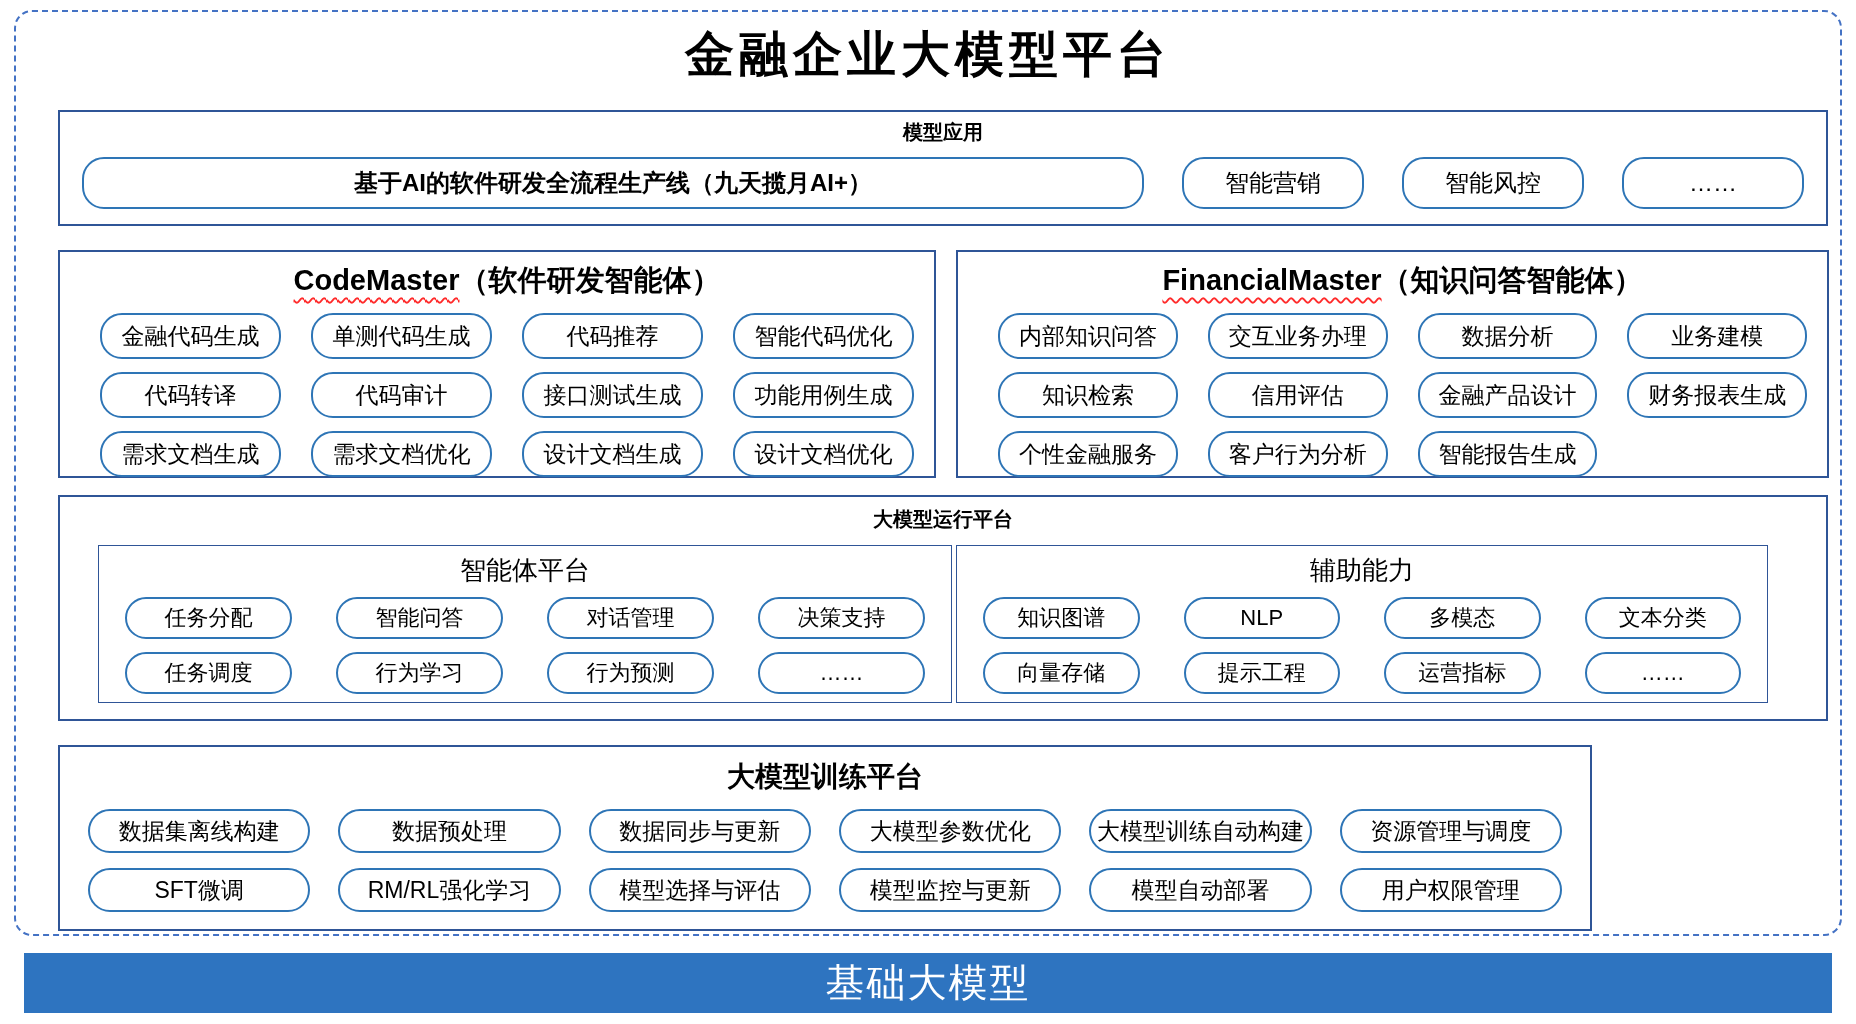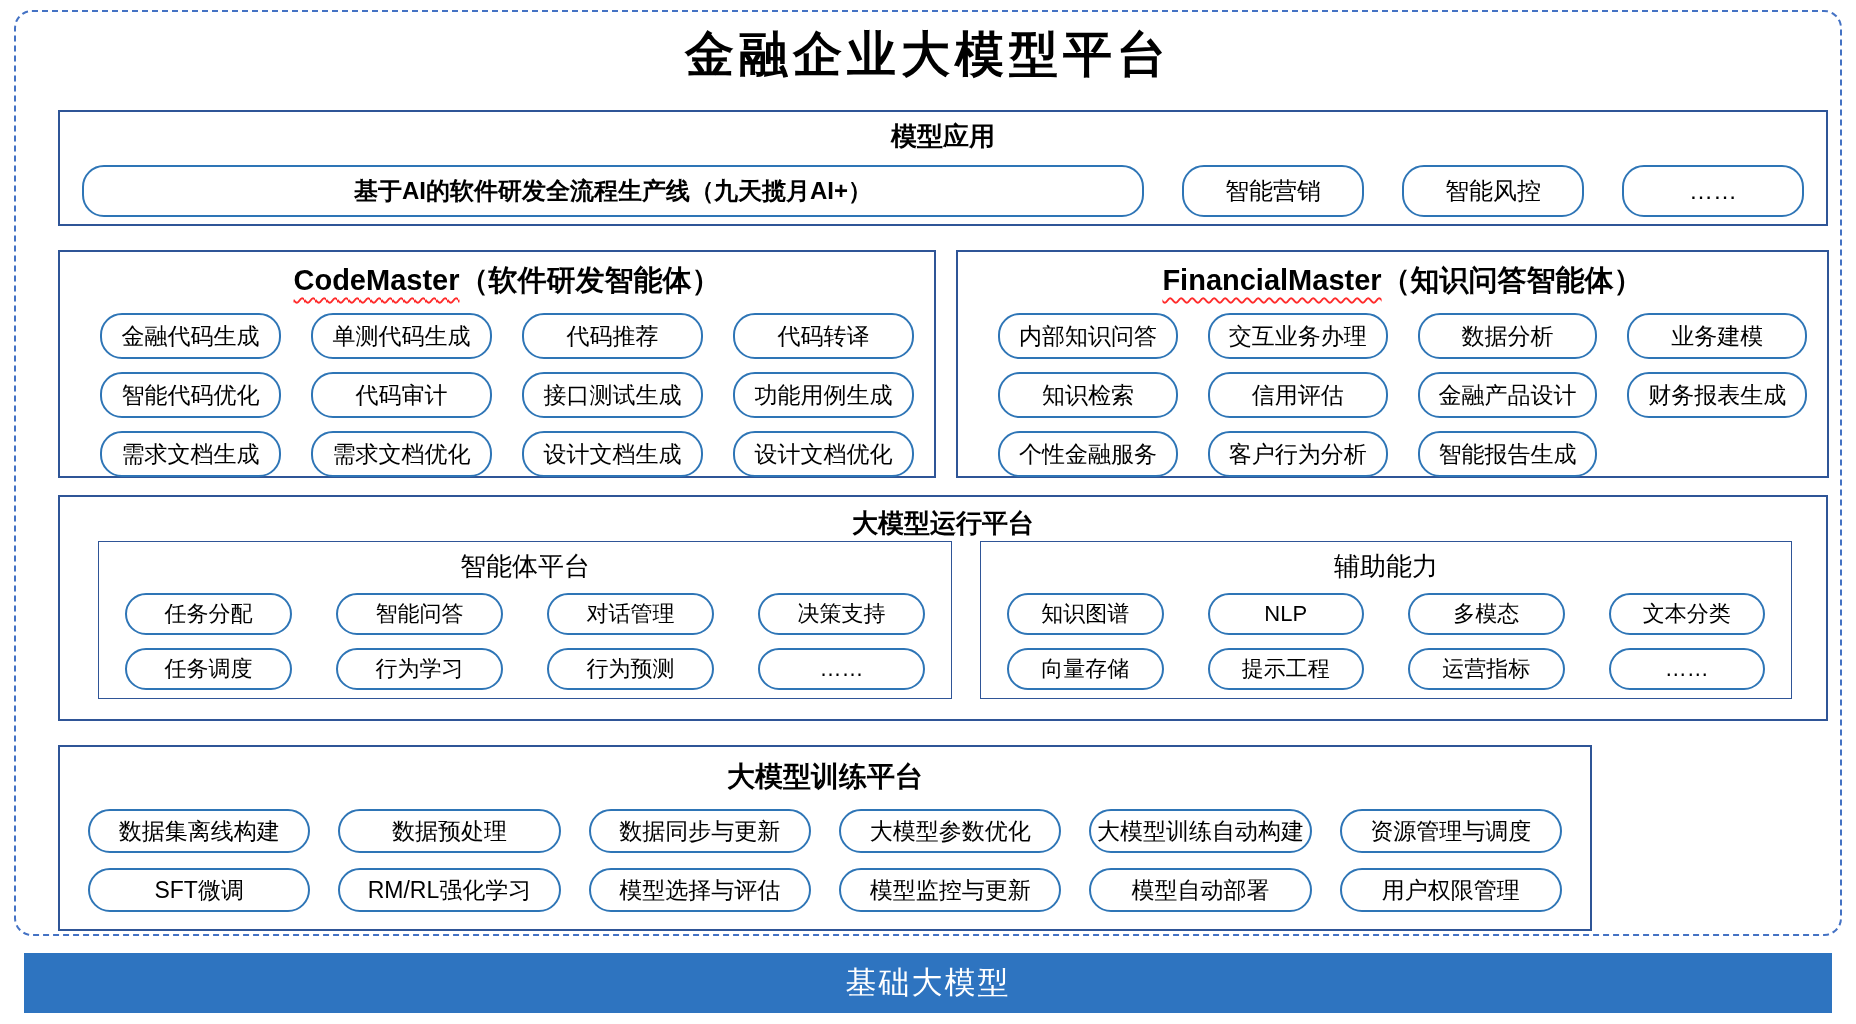--- a/index.html
+++ b/index.html
@@ -15,21 +15,21 @@
   .main-title {
     position:absolute; left:0; top:22px; width:100%;
     text-align:center; font-family:"DejaVu Serif","Liberation Serif",serif;
     font-weight:bold; font-size:49px; letter-spacing:5px;
   }
 
   .section {
     position:absolute; border:2px solid #2F5597; background:#fff;
   }
   .section-hdr {
-    text-align:center; font-weight:bold; font-size:26px;
+    text-align:center; font-weight:bold; font-size:20px;
   }
 
   
   .cap-box {
     border:2px solid #2E75B6; border-radius:22px; background:#fff;
     display:flex; align-items:center; justify-content:center;
     font-size:24px; white-space:nowrap; overflow:hidden;
   }
 
   
@@ -47,41 +47,41 @@
   .squiggle { text-decoration-line:underline; text-decoration-style:wavy;
               text-decoration-color:#FF2B2B; text-decoration-thickness:2px;
               text-underline-offset:7px; }
   .agent-grid { display:grid; grid-template-columns:repeat(4,1fr);
                 column-gap:30px; row-gap:13px; padding:12px 20px 0; }
   .agent-grid .cap-box { height:46px; font-size:23px; }
 
   
   .sec-runtime { left:58px; top:495px; width:1770px; height:226px; }
   .sec-runtime .section-hdr { margin-top:9px; }
-  .runtime-row { display:flex; margin-top:0; padding-left:38px; gap:28px; }
+  .runtime-row { display:flex; margin-top:12px; padding-left:38px; gap:4px; }
   .inner-panel { border:1.5px solid #2F5597; height:158px; background:#fff; }
   .inner-panel-1 { width:854px; }
   .inner-panel-2 { width:812px; }
   .inner-title { text-align:center; font-size:26px; margin-top:7px; }
   .inner-grid { display:grid; grid-template-columns:repeat(4,1fr);
                 column-gap:44px; row-gap:13px; padding:9px 26px 0; }
   .inner-grid .cap-box { height:42px; font-size:22px; }
 
   
   .sec-training { left:58px; top:745px; width:1534px; height:186px; }
   .sec-training .section-hdr { margin-top:11px; font-size:28px; }
   .train-grid { display:grid; grid-template-columns:repeat(6,1fr);
                 column-gap:28px; row-gap:15px; padding:13px 28px 0; }
   .train-grid .cap-box { height:44px; font-size:23px; }
 
   
   .foundation-bar {
     position:absolute; left:24px; top:953px; width:1808px; height:60px;
     background:#2E74C0; color:#fff; display:flex; align-items:center; justify-content:center;
-    font-size:31px; letter-spacing:2px;
+    font-size:39px; letter-spacing:2px;
   }
 </style>
 </head>
 <body>
 
 <div class="page">
 
   <div class="outer-frame"></div>
 
   <div class="main-title">金融企业大模型平台</div>
@@ -95,22 +95,22 @@
   </div>
 
   <div class="section sec-agent sec-agent-left">
     <div class="agent-title">
       <span class="squiggle">CodeMaster</span><span>（软件研发智能体）</span>
     </div>
     <div class="agent-grid">
         <div class="cap-box">金融代码生成</div>
         <div class="cap-box">单测代码生成</div>
         <div class="cap-box">代码推荐</div>
+        <div class="cap-box">智能代码优化</div>
         <div class="cap-box">代码转译</div>
-        <div class="cap-box">智能代码优化</div>
         <div class="cap-box">代码审计</div>
         <div class="cap-box">接口测试生成</div>
         <div class="cap-box">功能用例生成</div>
         <div class="cap-box">需求文档生成</div>
         <div class="cap-box">需求文档优化</div>
         <div class="cap-box">设计文档生成</div>
         <div class="cap-box">设计文档优化</div>
       </div>
   </div>
 

